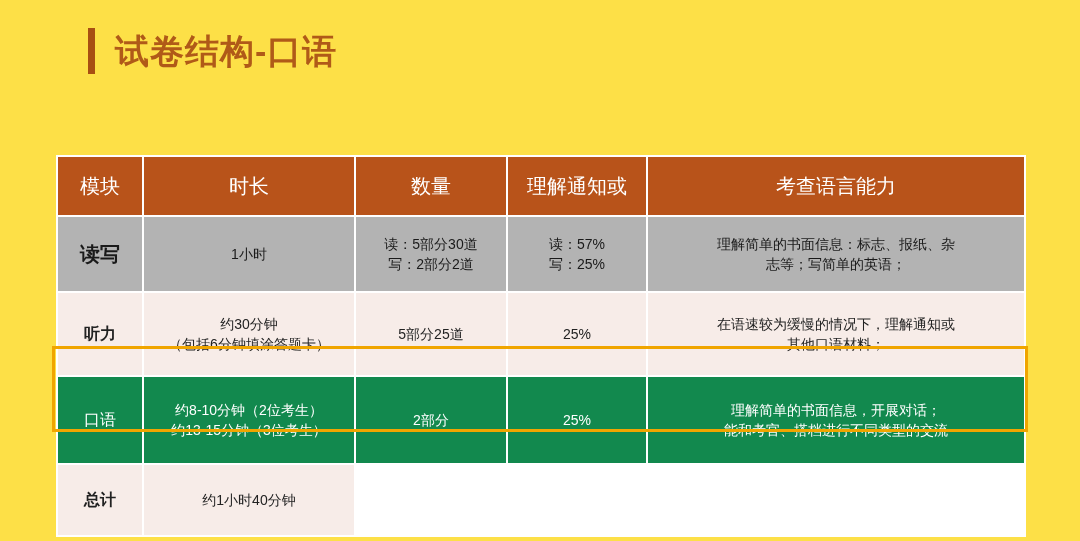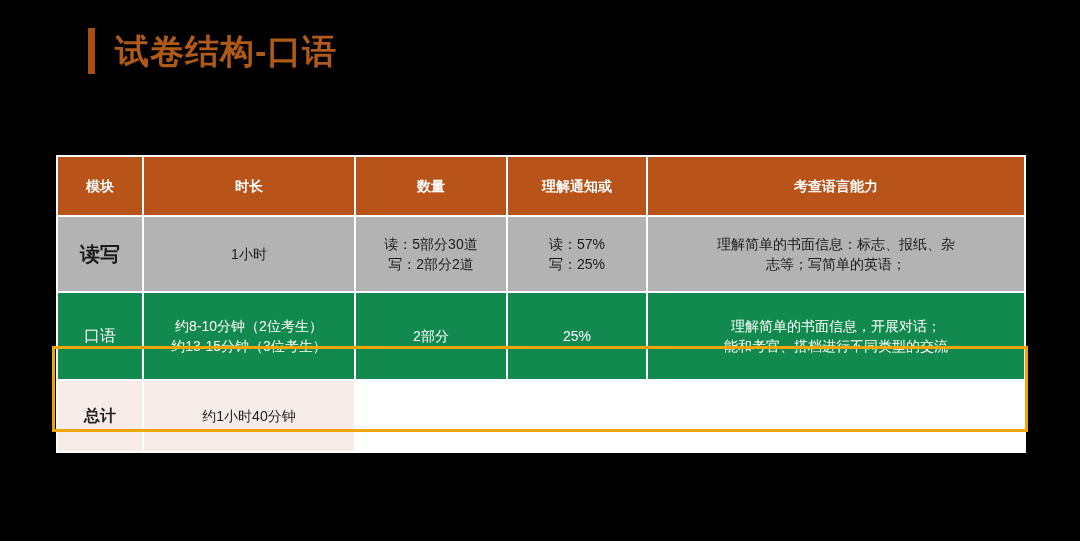--- a/index.html
+++ b/index.html
@@ -10,21 +10,21 @@
     width: 1080px;
     height: 541px;
     background: #ffffff;
     font-family: "Liberation Sans", sans-serif;
     overflow: hidden;
   }
   .slide {
     position: relative;
     width: 1080px;
     height: 541px;
-    background: #000000;
+    background: #fde047;
   }
   
   .title-wrap {
     position: absolute;
     left: 88px;
     top: 28px;
     display: flex;
     align-items: center;
   }
   .title-bar {
@@ -63,22 +63,22 @@
   }
   col.c0 { width: 86px; }
   col.c1 { width: 212px; }
   col.c2 { width: 152px; }
   col.c3 { width: 140px; }
   col.c4 { width: 378px; }
 
   thead th {
     background: #b8531a;
     color: #ffffff;
-    font-weight: bold;
-    font-size: 14px;
+    font-weight: normal;
+    font-size: 20px;
     height: 46px;
   }
   
   tr.r-rw td {
     background: #b3b3b3;
     color: #1a1a1a;
     height: 62px;
   }
   tr.r-rw td.lbl {
     font-weight: bold;
@@ -171,20 +171,37 @@
           <td>
             <span class="cell-line">读：57%</span>
             <span class="cell-line">写：25%</span>
           </td>
           <td>
             <span class="cell-line">理解简单的书面信息：标志、报纸、杂</span>
             <span class="cell-line">志等；写简单的英语；</span>
           </td>
         </tr>
 
+        <tr class="r-ls">
+          <td class="lbl">听力</td>
+          <td>
+            <span class="cell-line">约30分钟</span>
+            <span class="cell-line">（包括6分钟填涂答题卡）</span>
+          </td>
+          <td>
+            <span class="cell-line">5部分25道</span>
+          </td>
+          <td>
+            <span class="cell-line">25%</span>
+          </td>
+          <td>
+            <span class="cell-line">在语速较为缓慢的情况下，理解通知或</span>
+            <span class="cell-line">其他口语材料；</span>
+          </td>
+        </tr>
 
         <tr class="r-sp">
           <td class="lbl">口语</td>
           <td>
             <span class="cell-line">约8-10分钟（2位考生）</span>
             <span class="cell-line">约13-15分钟（3位考生）</span>
           </td>
           <td>
             <span class="cell-line">2部分</span>
           </td>

